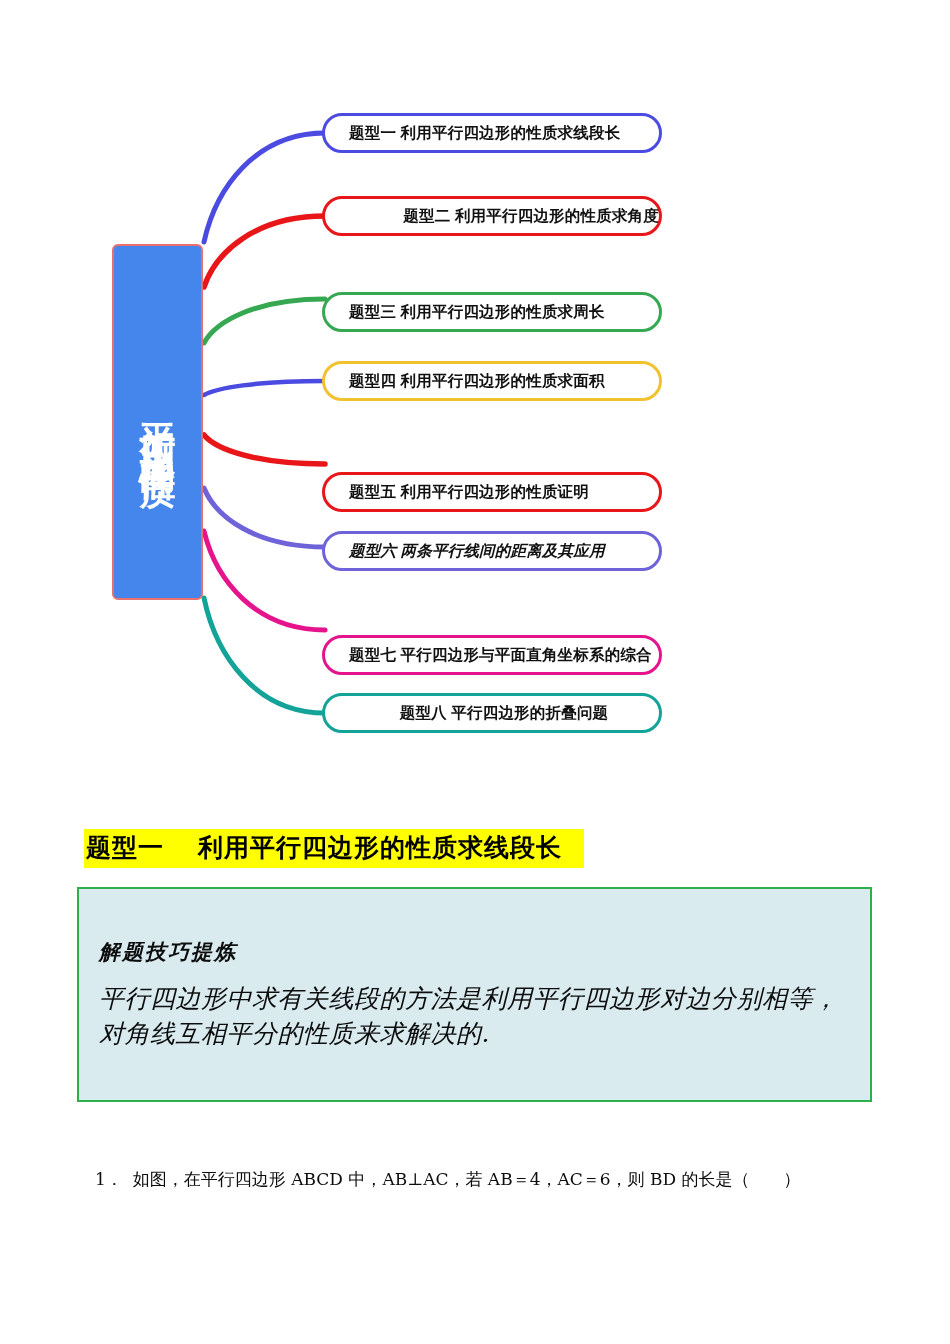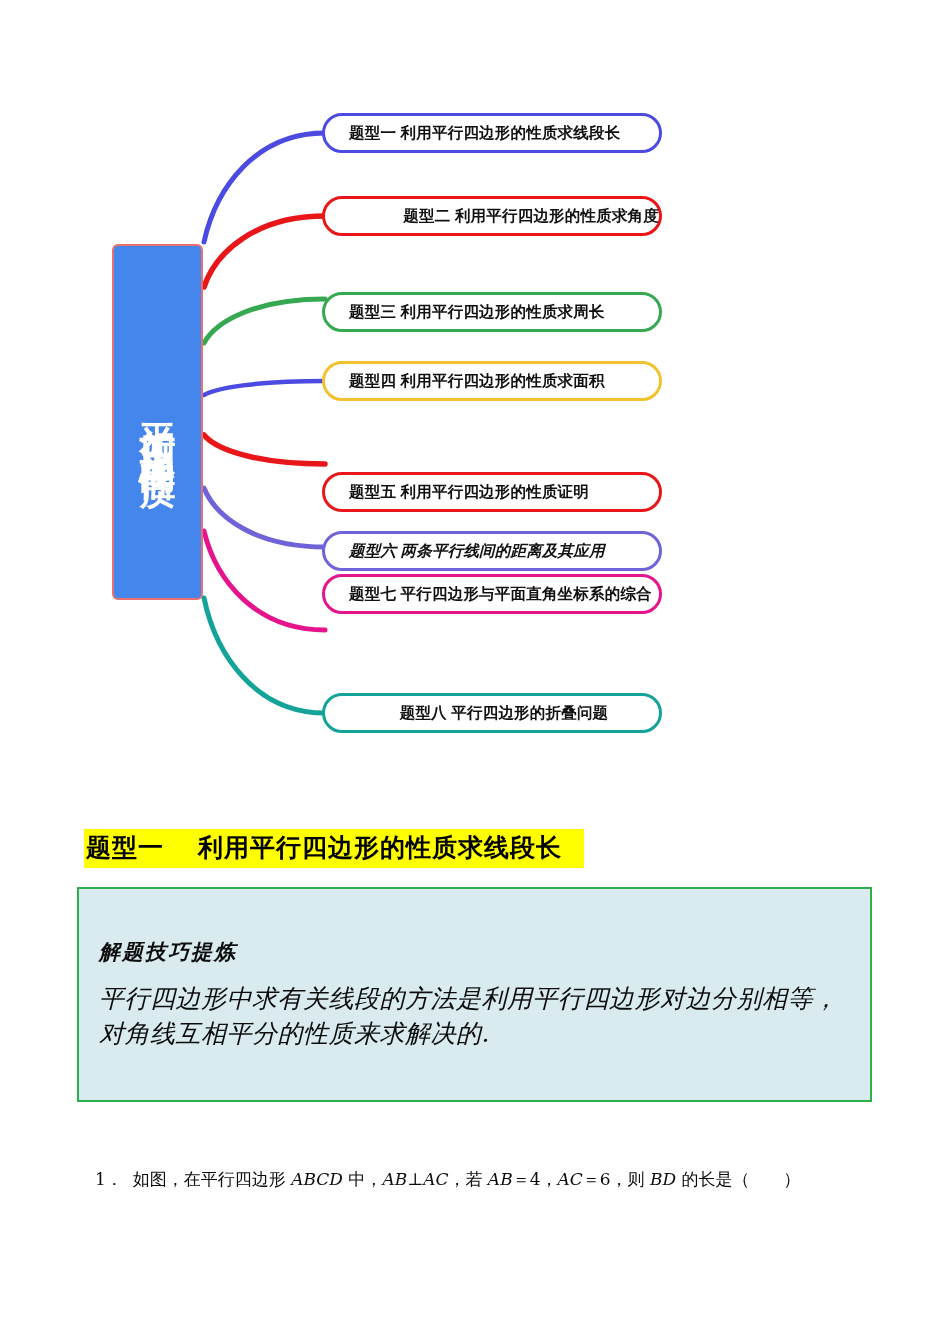--- a/index.html
+++ b/index.html
@@ -105,21 +105,21 @@
   .question {
     position: absolute;
     left: 95px; top: 1166px;
     width: 790px;
     font-family: "DejaVu Serif", serif;
     font-size: 17px;
     color: #0d0d0d;
     line-height: 26px;
   }
   .q-num { margin-right: 10px; }
-  .q-it { font-style: italic; font-family: "DejaVu Serif", serif; }
+  .q-it { font-family: "DejaVu Serif", serif; }
 </style>
 </head>
 <body>
 
 <div class="page">
 
   <div class="mindmap">
     <svg class="branches-svg" width="950" height="780" viewBox="0 0 950 780">
       <path fill="none" stroke-width="5" stroke-linecap="round" d="M 204 242 C 216 187.5, 256 133, 325 133" stroke="#4b4be1"></path>
       <path fill="none" stroke-width="5.5" stroke-linecap="round" d="M 204 287 C 216 251.5, 256 216, 325 216" stroke="#e81619"></path>
@@ -146,21 +146,21 @@
     </div>
     <div class="pill" style="top: 361px; border-color: rgb(242, 193, 46);">
       <span class="pill-label">题型四  利用平行四边形的性质求面积</span>
     </div>
     <div class="pill" style="top: 444px; border-color: rgb(232, 22, 25); margin-top: 28px;">
       <span class="pill-label">题型五 利用平行四边形的性质证明</span>
     </div>
     <div class="pill" style="top: 531px; border-color: rgb(110, 99, 217); font-style: italic;">
       <span class="pill-label">题型六  两条平行线间的距离及其应用</span>
     </div>
-    <div class="pill" style="top: 574px; border-color: rgb(230, 20, 140); text-align: center;">
+    <div class="pill" style="top: 635px; border-color: rgb(230, 20, 140); text-align: center;">
       <span class="pill-label">题型七  平行四边形与平面直角坐标系的综合</span>
     </div>
     <div class="pill" style="top: 693px; border-color: rgb(20, 163, 152); justify-content: center;">
       <span class="pill-label">题型八  平行四边形的折叠问题</span>
     </div>
   </div>
 
   <h2 class="section-heading">
     <span class="hl" style="background: rgb(255, 255, 0);">题型一　 利用平行四边形的性质求线段长</span>
   </h2>

